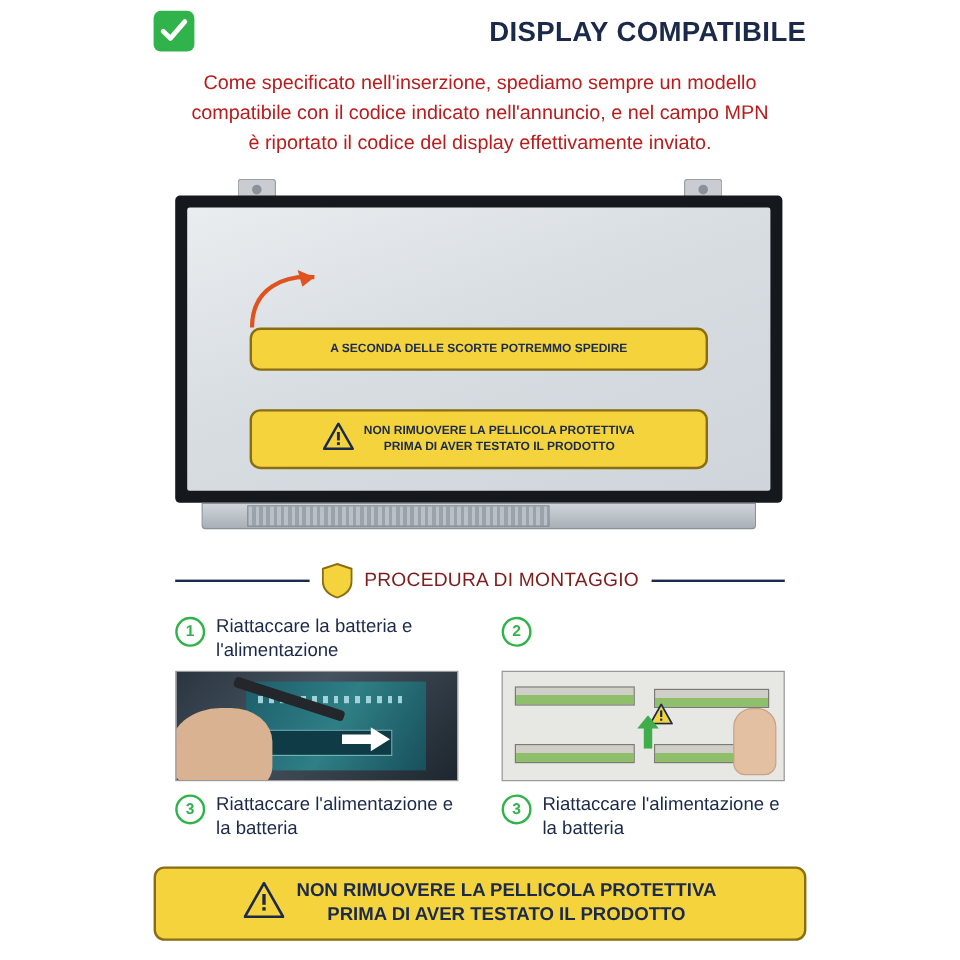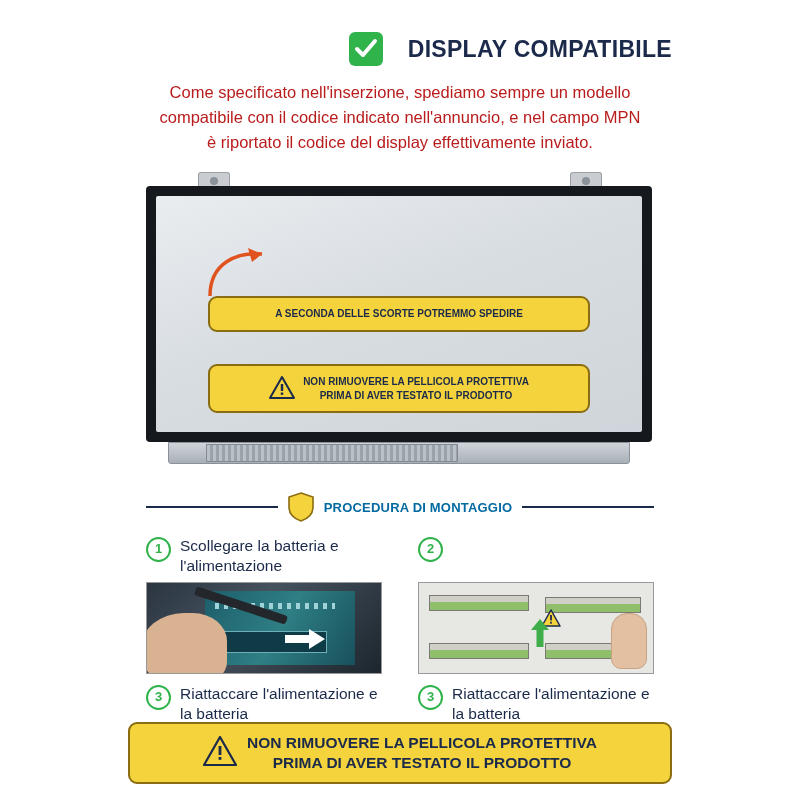--- a/index.html
+++ b/index.html
@@ -37,23 +37,23 @@
     top: 0;
     width: 544px;
     height: 800px;
     background: #ffffff;
   }
 
   
   .header-row {
     display: flex;
     align-items: center;
-    justify-content: flex-end;
+    justify-content: space-between;
     gap: 25px;
-    padding-top: 32px;
+    padding-top: 9px;
   }
   .check-box {
     width: 34px;
     height: 34px;
     border-radius: 6px;
     background: #2fb34a;
     position: relative;
     flex: none;
   }
   .check-box svg { position: absolute; left: 5px; top: 6px; }
@@ -186,23 +186,23 @@
     flex: 1;
     height: 2px;
     background: #1b2a4a;
   }
   .shield {
     flex: none;
     width: 26px;
     height: 30px;
   }
   .section-title {
-    font-size: 13px;
-    font-weight: bold;
-    color: #0369a1;
+    font-size: 16px;
+    font-weight: normal;
+    color: #7f1d1d;
     white-space: nowrap;
     letter-spacing: 0.2px;
   }
 
   .steps {
     display: grid;
     grid-template-columns: 236px 236px;
     column-gap: 36px;
     row-gap: 0;
     width: 508px;
@@ -411,21 +411,21 @@
         </svg>
       </span>
       <div class="section-title">PROCEDURA DI MONTAGGIO</div>
       <div class="rule"></div>
     </div>
 
     <div class="steps">
 
       <div class="step-label">
         <div class="num">1</div>
-        <div>Scollegare la batteria e l'alimentazione</div>
+        <div>Riattaccare la batteria e l'alimentazione</div>
       </div>
 
       <div class="step-label">
         <div class="num">2</div>
       </div>
 
       <div class="photo laptop">
         <div class="pcb"></div>
         <div class="hand"></div>
         <div class="tool"></div>

